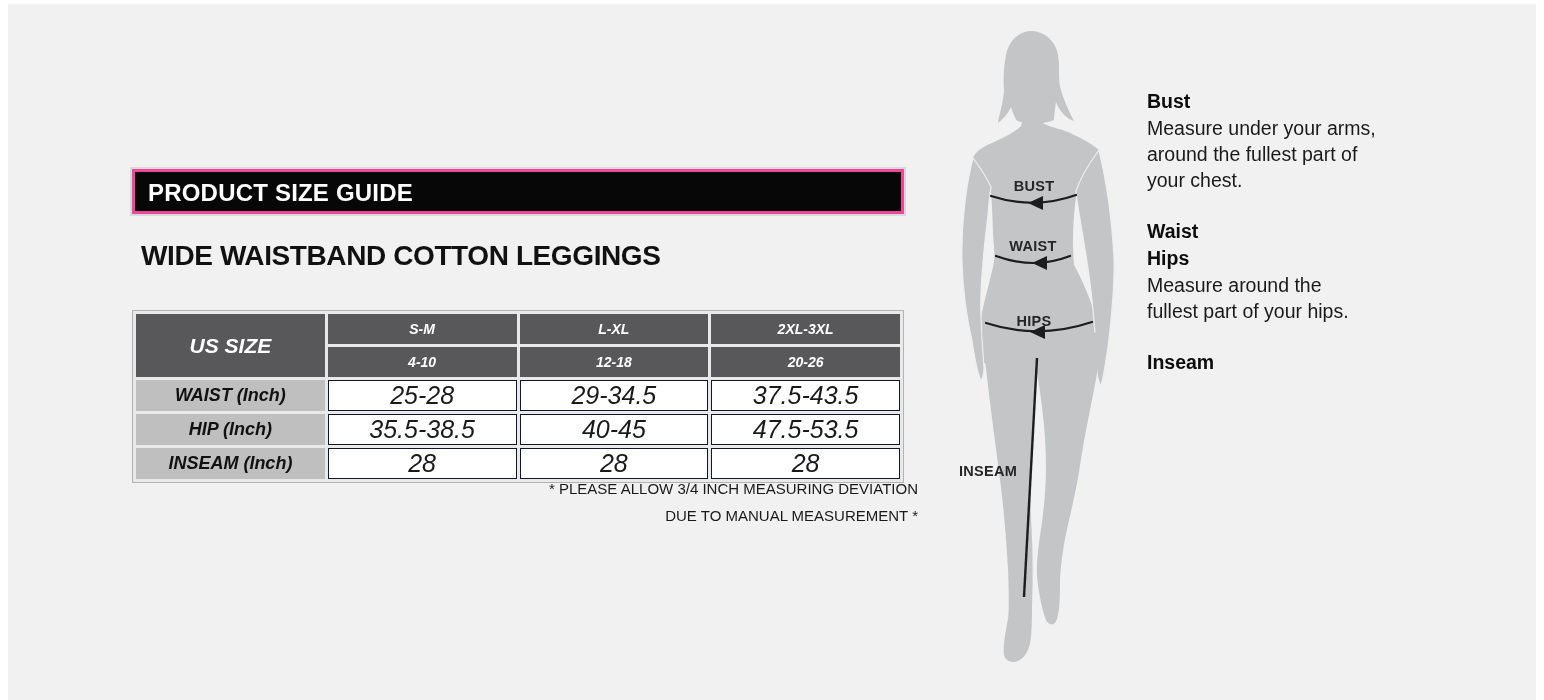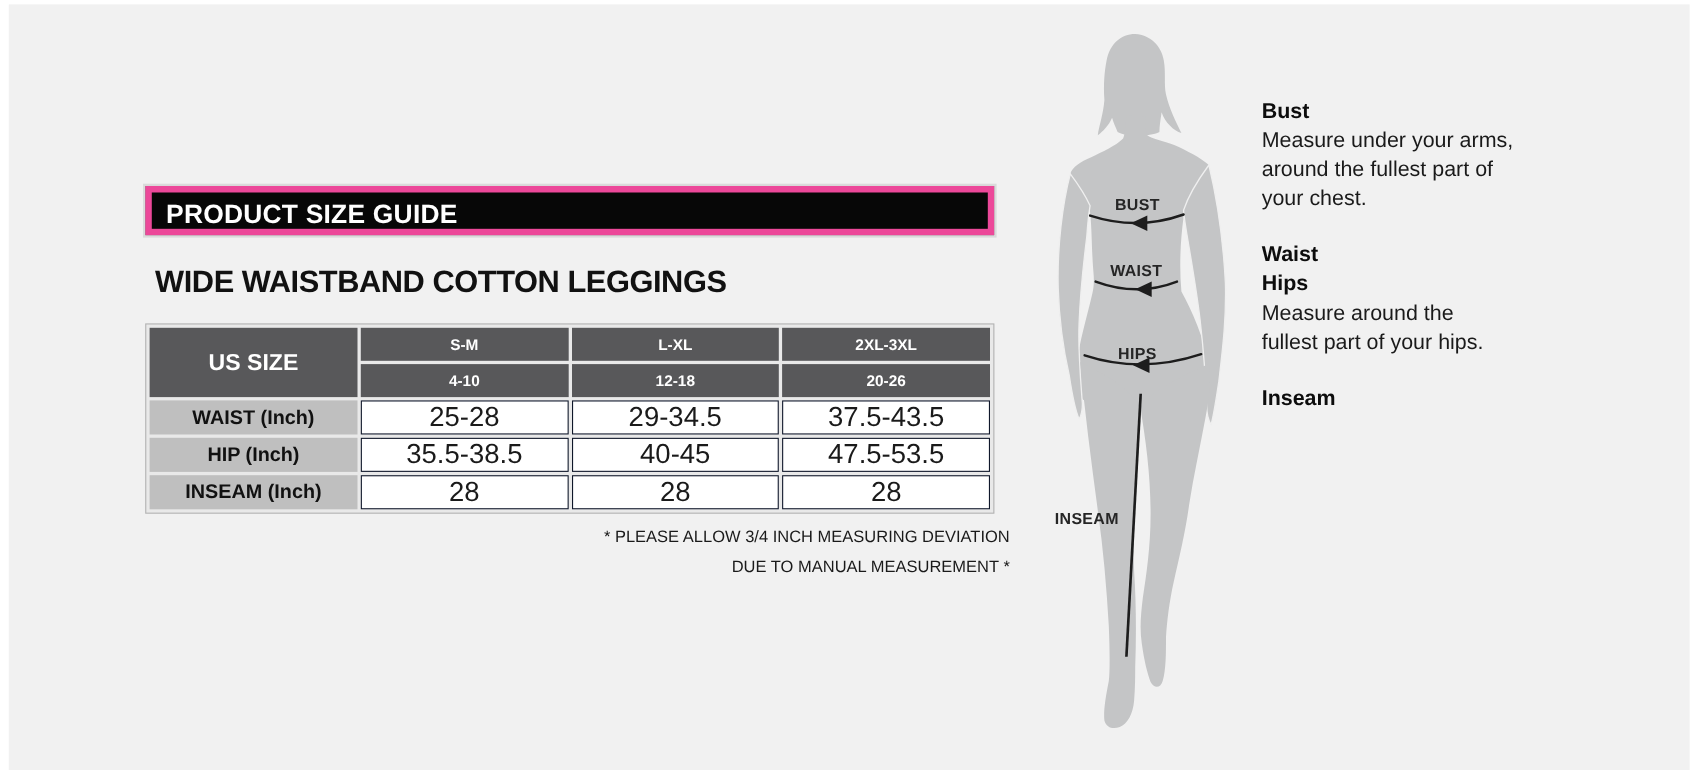--- a/index.html
+++ b/index.html
@@ -10,27 +10,27 @@
     --silhouette:#c4c5c6;
     --ink:#1a1a1a;
   }
   *{margin:0;padding:0;box-sizing:border-box;}
   html,body{width:1544px;height:700px;background:#fff;font-family:"Liberation Sans",sans-serif;}
   .page{position:relative;width:1544px;height:700px;background:#fff;overflow:hidden;}
   .canvas{position:absolute;left:8px;top:4px;right:8px;bottom:0;background:var(--page-bg);}
 
   
   .banner{position:absolute;left:124px;top:165px;width:772px;height:45px;
-    background:var(--banner-bg);border:6px solid #ec4899;outline:2px solid #dadada;
+    background:var(--banner-bg);border:3px solid #ec4899;outline:2px solid #dadada;
     color:#fff;font-weight:bold;font-size:24px;line-height:41px;padding-left:13px;letter-spacing:.2px;}
   .product-name{position:absolute;left:133px;top:236px;font-size:28px;font-weight:bold;
     color:#111;letter-spacing:-.4px;}
 
   
-  .size-table-wrap{position:absolute;left:124px;top:290px;width:772px;}
+  .size-table-wrap{position:absolute;left:124px;top:306px;width:772px;font-style:italic;}
   table.size-table{width:100%;border-collapse:separate;border-spacing:3px;background:#e9e9e9;border:1px solid #b3b3b3;}
   .size-table th,.size-table td{text-align:center;vertical-align:middle;}
   .size-table th.dark{background:var(--table-header-bg);color:#fff;font-weight:bold;font-size:14px;height:30px;}
   .size-table th.corner{font-size:21px;}
   .size-table td.label{background:var(--table-label-bg);color:#111;font-weight:bold;font-size:18px;height:30px;}
   .size-table td.value{background:#fff;color:var(--ink);font-size:25px;border:1px solid #0f172a;height:30px;text-align:center;}
   .footnote{position:absolute;left:250px;top:471px;width:660px;text-align:right;
     font-size:15px;line-height:27px;color:var(--ink);white-space:pre-line;}
 
   

